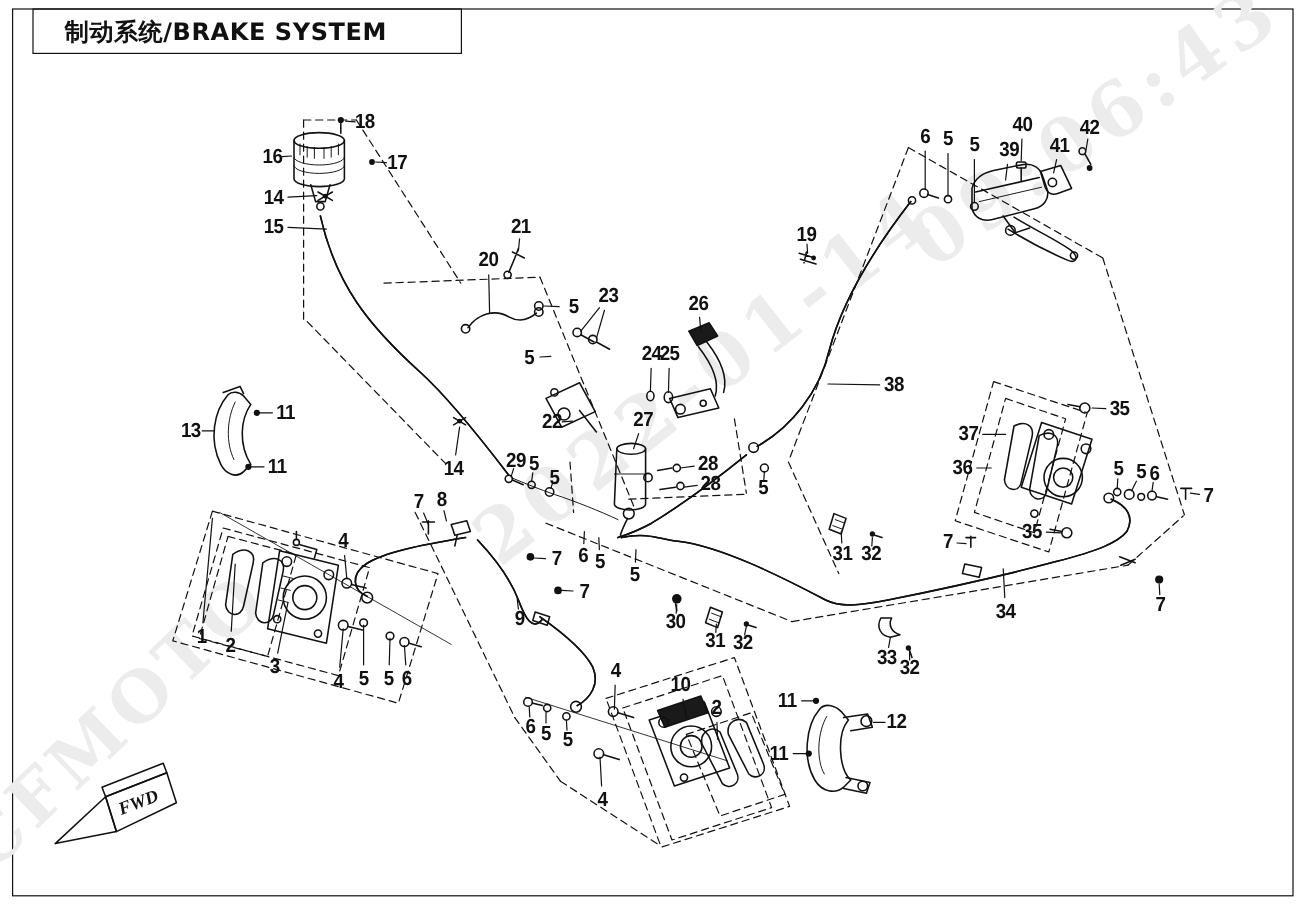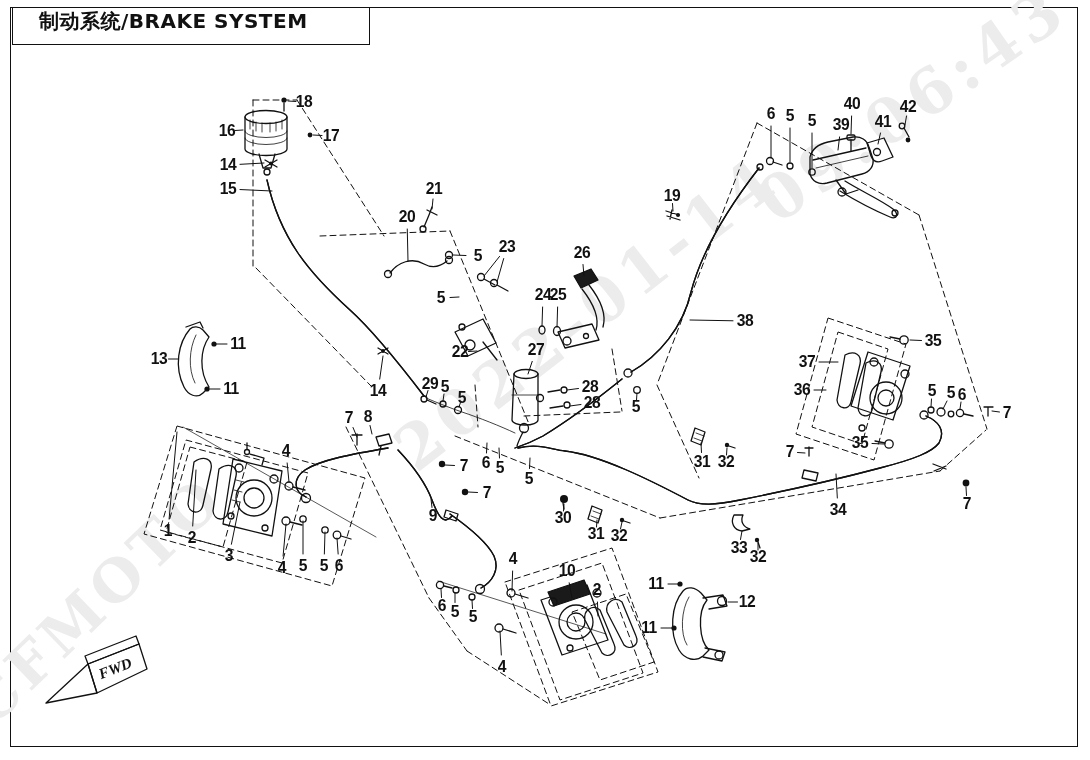--- a/index.html
+++ b/index.html
@@ -1,21 +1,21 @@
 <!DOCTYPE html>
 <html><head>
 <meta charset="utf-8">
 <style>
   html,body{margin:0;padding:0;background:#fff;}
   #page{position:relative;width:1090px;height:760px;background:#fff;overflow:hidden;
         font-family:"Liberation Sans",sans-serif;}
   #border{position:absolute;left:10px;top:7px;width:1066px;height:738px;
           border:1.5px solid #111;}
-  #title-box{position:absolute;left:12px;top:7px;width:356px;height:36px;
-             border:1.5px solid #111;display:flex;align-items:flex-start;}
+  #title-box{position:absolute;left:27px;top:7px;width:356px;height:36px;
+             border:1.5px solid #111;display:flex;align-items:center;}
   #title-text{font:700 20px "DejaVu Sans","Liberation Sans",sans-serif;
               color:#111;padding-left:26px;letter-spacing:.5px;white-space:nowrap;}
   svg{position:absolute;left:0;top:0;}
   #art path,#art circle,#art ellipse,#art rect,#art line{
       stroke:#111;fill:none;stroke-width:1.3;stroke-linecap:round;stroke-linejoin:round;}
   #art .f{fill:#111;stroke:none;}
   #art .fd{fill:#1a1a1a;stroke:#111;}
   #art .dash{stroke-dasharray:6 4;stroke-width:1;}
   #art .thin{stroke-width:.8;}
   #art .ax{stroke-width:.7;}

